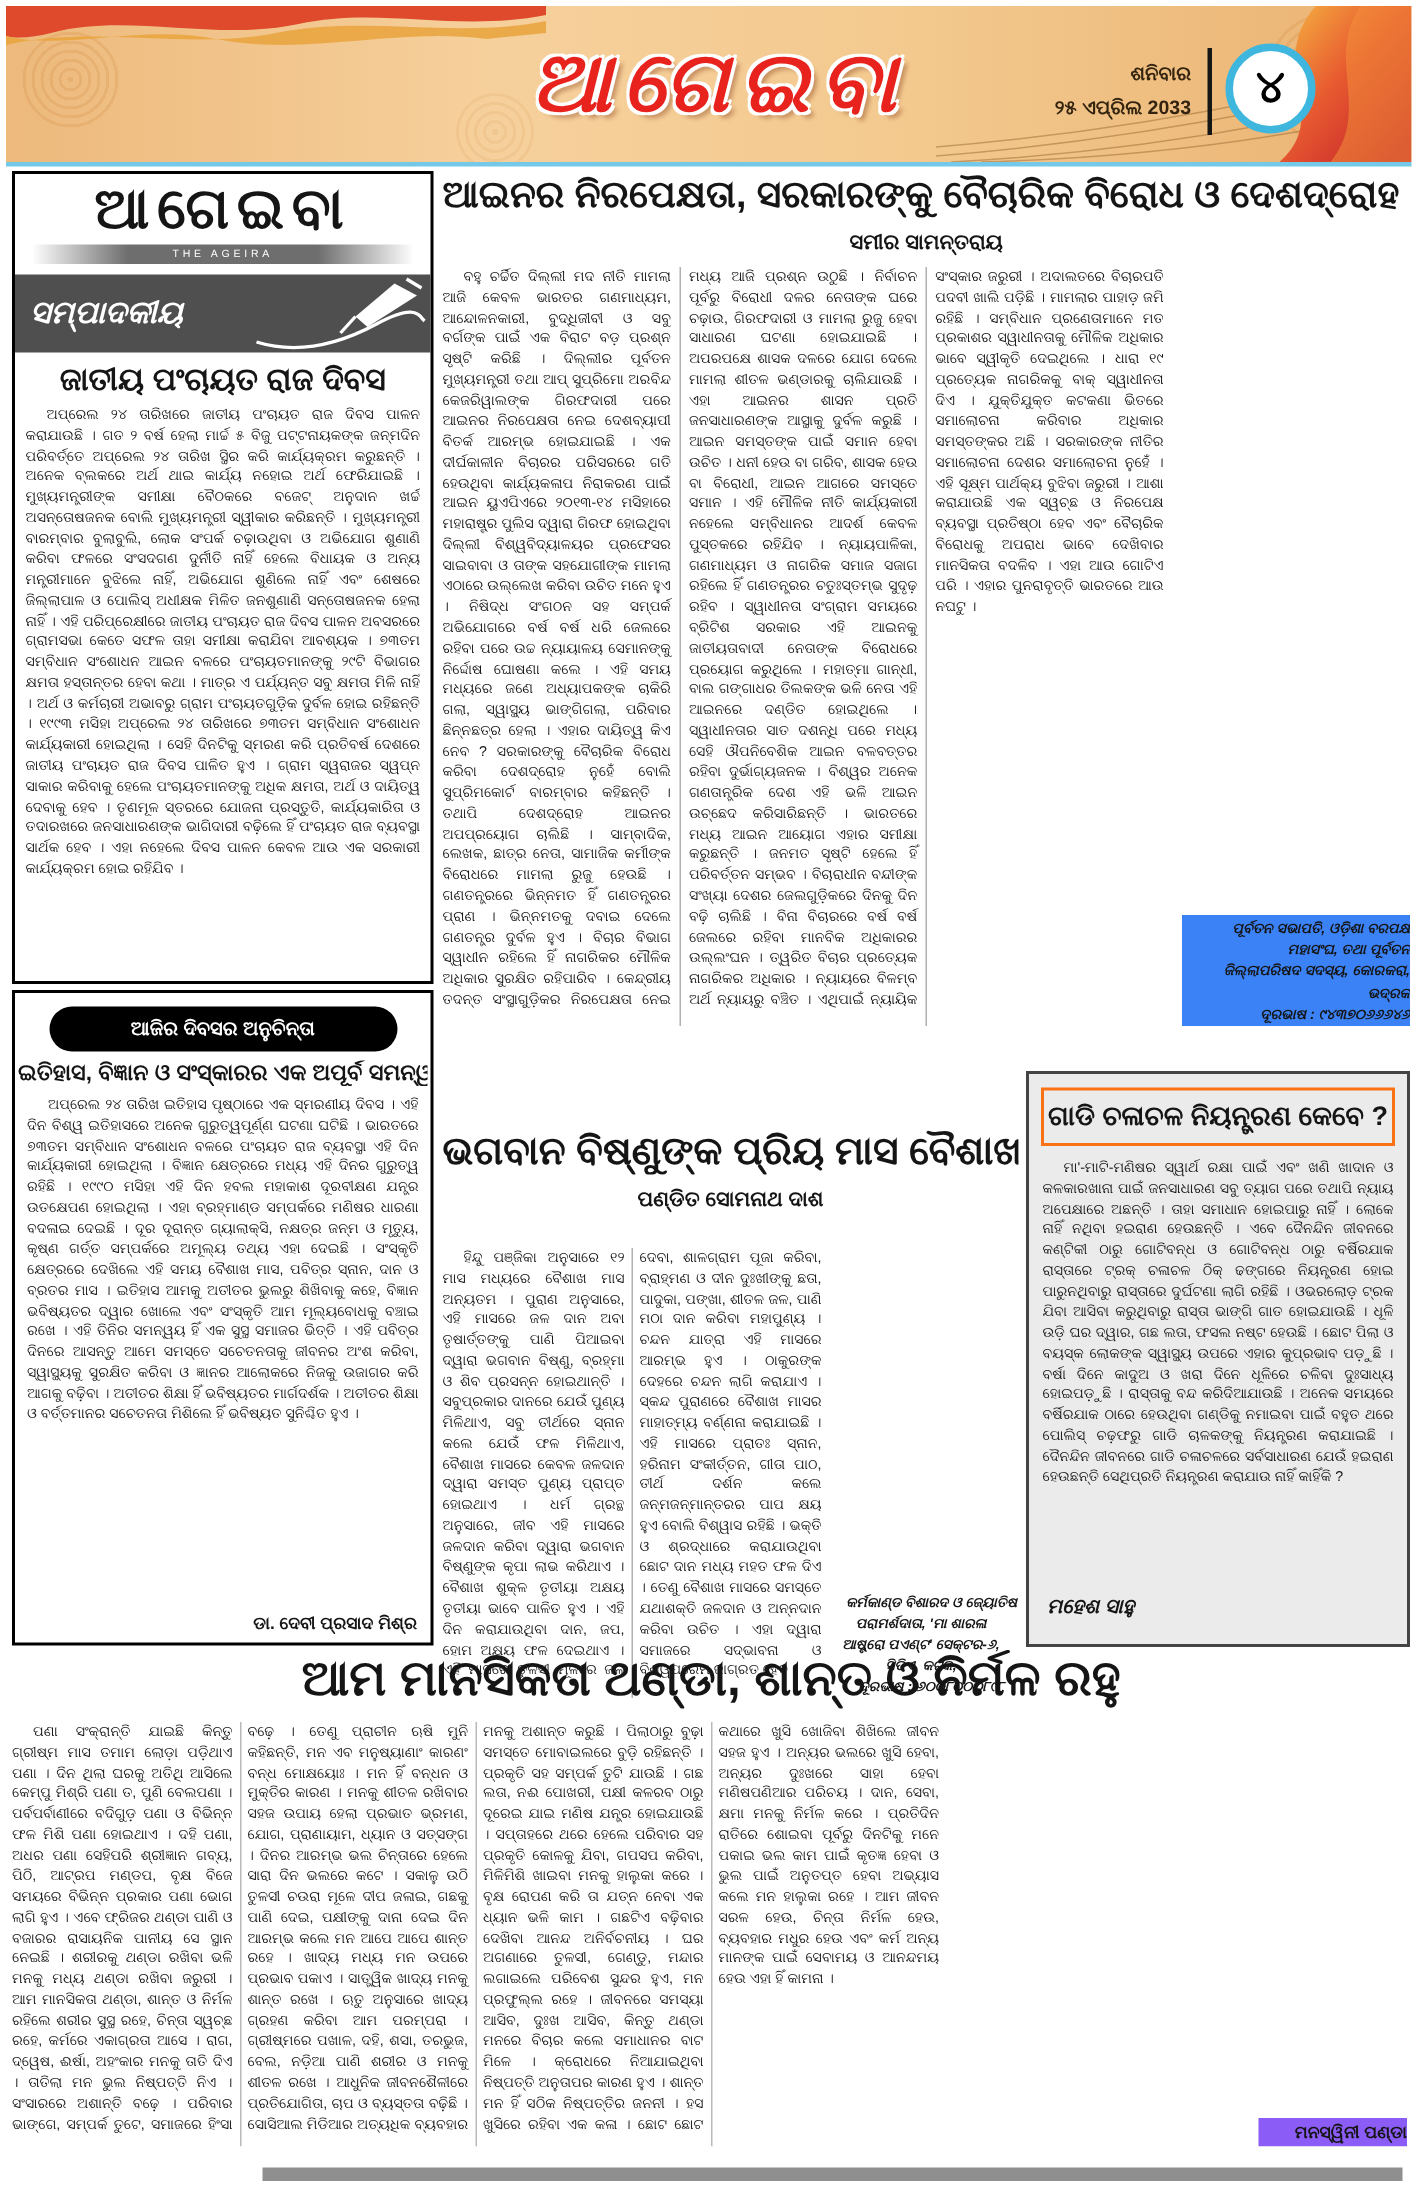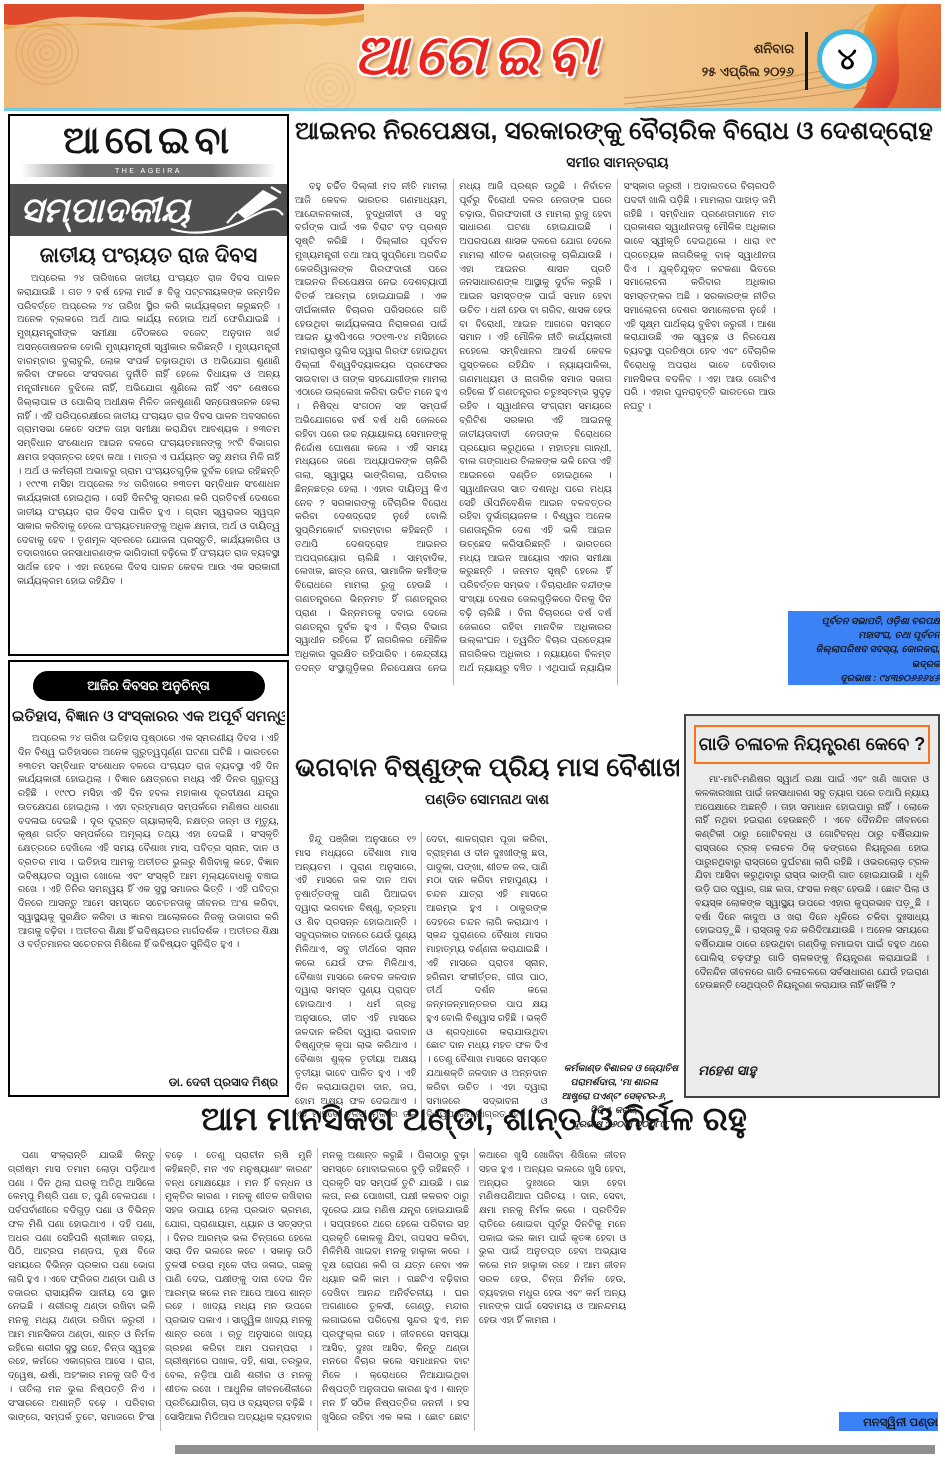--- a/index.html
+++ b/index.html
@@ -35,21 +35,21 @@
   }
   
   .body-text{font-size:9.5px;line-height:1.45;text-align:justify;text-indent:14px;overflow:hidden;}
   .pre{white-space:pre-line;}
   
   .logo-box{position:absolute;left:8px;top:114px;width:281px;height:542px;border:2px solid #000;box-sizing:border-box;background:#fff;}
   .logo-title{text-align:center;font-size:38px;font-weight:bold;letter-spacing:5px;margin-top:3px;white-space:nowrap;overflow:hidden;}
   .logo-subbar{height:13px;margin:1px 12px 0 12px;color:#fff;font-size:7px;letter-spacing:2.5px;text-align:center;line-height:13px;
     background:linear-gradient(90deg,#fdfdfd,#6e6e6e 25%,#6e6e6e 75%,#fdfdfd);}
   .edit-band{position:relative;margin-top:7px;height:52px;background:#4f4f4f;display:flex;align-items:center;}
-  .edit-label{color:#fff;font-size:35px;font-weight:bold;font-style:italic;padding-left:10px;white-space:nowrap;}
+  .edit-label{color:#fff;font-size:21px;font-weight:bold;font-style:italic;padding-left:10px;white-space:nowrap;}
   .pen-svg{position:absolute;right:2px;top:1px;}
   .edit-headline{text-align:center;font-size:21px;font-weight:bold;margin:7px 2px 4px 2px;white-space:nowrap;overflow:hidden;}
   .edit-body{margin:0 7px;height:388px;}
   .reflection-box{position:absolute;left:8px;top:660px;width:281px;height:437px;border:2px solid #000;box-sizing:border-box;background:#fff;}
   .pill{width:232px;height:30px;margin:9px auto 6px auto;background:#000;border-radius:16px;color:#fff;
     display:flex;align-items:center;justify-content:center;font-size:13px;font-weight:bold;white-space:nowrap;}
   .ref-headline{text-align:center;font-size:15px;font-weight:bold;margin:2px 2px 6px 2px;white-space:nowrap;overflow:hidden;}
   .ref-body{margin:0 8px;height:338px;}
   .ref-author{position:absolute;right:9px;bottom:6px;font-weight:bold;font-size:11.5px;background:#fff;padding:2px 0 0 10px;}
   
@@ -69,21 +69,21 @@
   .traffic-box{position:absolute;left:684px;top:714px;width:256px;height:384px;background:#ebebeb;
     border:2px solid #444;box-sizing:border-box;}
   .traffic-headline{margin:9px 8px 8px 8px;border:2px solid #f97316;padding:7px 2px;text-align:center;
     font-size:18px;font-weight:bold;white-space:nowrap;overflow:hidden;}
   .traffic-body{margin:0 9px;height:288px;}
   .traffic-author{text-align:left;margin:3px 12px 0 12px;font-weight:bold;font-size:13.5px;font-style:italic;}
   
   .bottom-article{position:absolute;left:8px;top:1100px;width:932px;height:345px;}
   .bottom-headline{text-align:center;font-size:33px;font-weight:bold;white-space:nowrap;overflow:hidden;}
   .bottom-body{position:relative;margin-top:9px;height:283px;columns:6;column-gap:10px;column-rule:1px solid #b9b9b9;column-fill:auto;}
-  .bottom-author{position:absolute;right:2px;bottom:0;font-weight:bold;font-size:11.5px;background:#3b82f6;padding:2px 0 0 10px;}
+  .bottom-author{position:absolute;right:2px;bottom:0;font-weight:bold;font-size:11.5px;background:#8b5cf6;padding:2px 0 0 10px;}
   .bottom-bar{position:absolute;left:175px;top:1445px;width:760px;height:9px;background:#8f8f8f;}
 </style>
 </head>
 <body>
 
 <div class="banner">
   <div class="mandala" style="left:8px;top:14px;width:70px;height:70px;"></div>
   <div class="mandala" style="left:300px;top:58px;width:52px;height:52px;opacity:.18;"></div>
   <div class="mandala" style="left:838px;top:2px;width:92px;height:92px;"></div>
 
@@ -110,21 +110,21 @@
       </linearGradient>
     </defs>
     <path d="M150 0 L150 104 L62 104 C 98 72 52 40 86 0 Z" fill="url(#blobg)"></path>
     <path d="M150 0 L150 104 L96 104 C 124 70 92 34 116 0 Z" fill="#f2903a" opacity="0.55"></path>
   </svg>
 
   <div class="masthead-title">ଆଗେଇବା</div>
 
   <div class="masthead-dateblock">
     <div>ଶନିବାର</div>
-    <div>୨୫ ଏପ୍ରିଲ ୨୦୨୬</div>
+    <div>୨୫ ଏପ୍ରିଲ 2033</div>
   </div>
 
   <div class="masthead-divider"></div>
 
   <div class="page-badge">
     <span>୪</span>
   </div>
 </div>
 
 <div class="logo-box">

